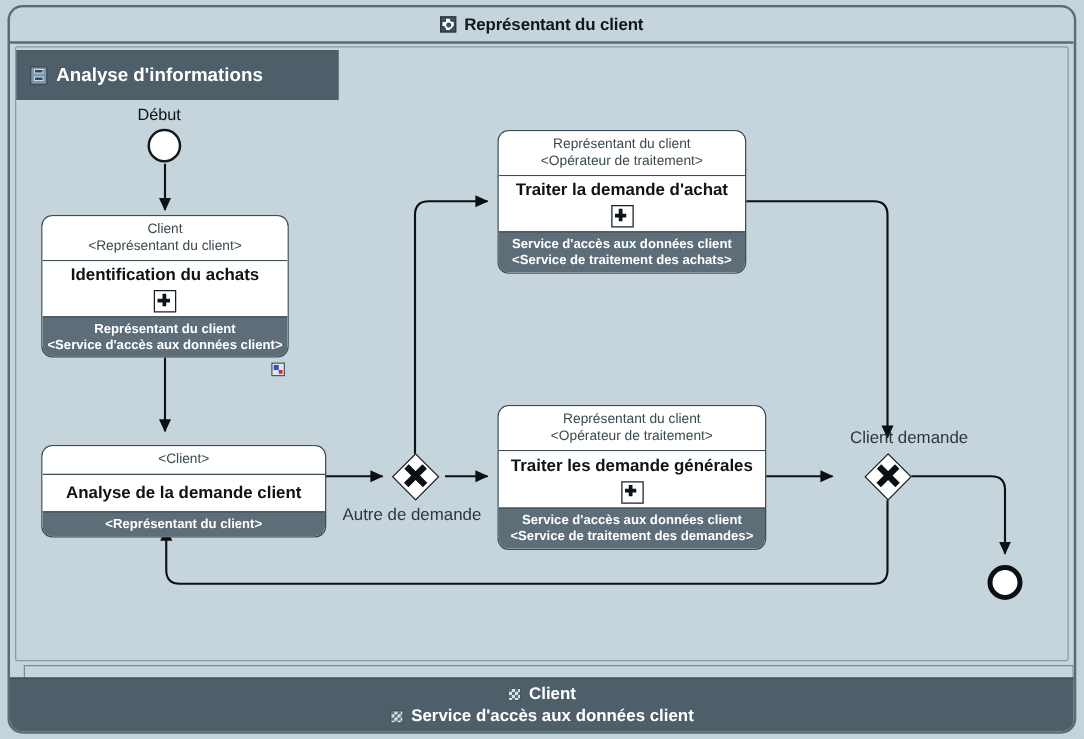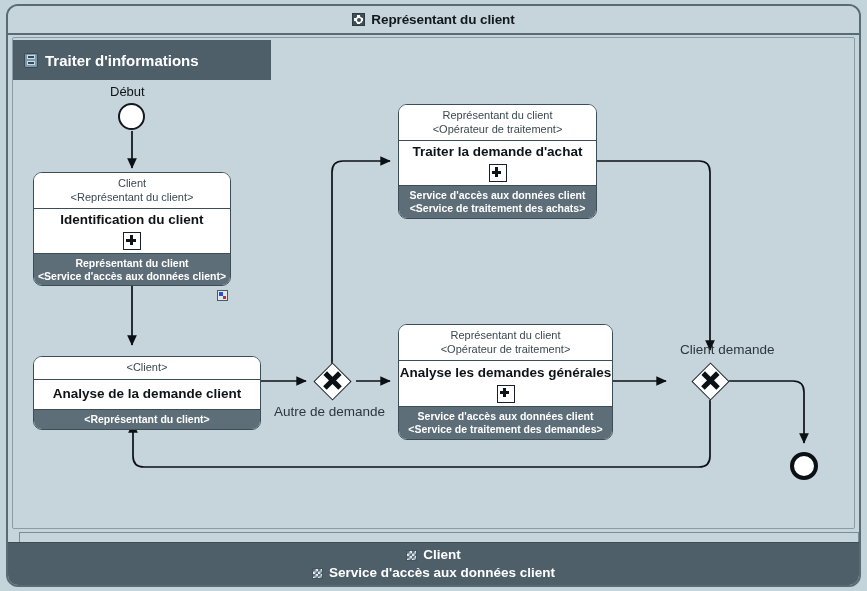--- a/index.html
+++ b/index.html
@@ -364,21 +364,21 @@
       <span class="icon-pool"></span>
       <span class="pool-title">Représentant du client</span>
     </div>
 
     <div class="lane-body"></div>
 
     <div class="lane-strip"></div>
 
     <div class="lane-tab">
       <span class="icon-lane"></span>
-      <span class="lane-tab-title">Traiter d'informations</span>
+      <span class="lane-tab-title">Analyse d'informations</span>
     </div>
 
     <div class="pool-footer">
       <div class="footer-line">
         <span class="icon-grid"></span>
         <span>Client</span>
       </div>
       <div class="footer-line">
         <span class="icon-grid"></span>
         <span>Service d'accès aux données client</span>
@@ -416,21 +416,21 @@
 
   <div class="event event-start" style="left:118px; top:103px;"></div>
   <div class="label label-bold" style="left:110px; top:84px;">Début</div>
 
   <div class="task" style="left:33px; top:172px; width:198px; height:114px;">
     <div class="task-head">
       <div>Client</div>
       <div>&lt;Représentant du client&gt;</div>
     </div>
     <div class="task-body">
-      <div class="task-name">Identification du client</div>
+      <div class="task-name">Identification du achats</div>
       <div class="marker-plus"></div>
     </div>
     <div class="task-foot">
       <div>Représentant du client</div>
       <div>&lt;Service d'accès aux données client&gt;</div>
     </div>
   </div>
   <div class="annot-icon" style="left:217px; top:290px;"></div>
 
   <div class="task" style="left:33px; top:356px; width:228px; height:74px;">
@@ -459,21 +459,21 @@
       <div>&lt;Service de traitement des achats&gt;</div>
     </div>
   </div>
 
   <div class="task" style="left:398px; top:324px; width:215px; height:116px;">
     <div class="task-head">
       <div>Représentant du client</div>
       <div>&lt;Opérateur de traitement&gt;</div>
     </div>
     <div class="task-body">
-      <div class="task-name">Analyse les demandes générales</div>
+      <div class="task-name">Traiter les demande générales</div>
       <div class="marker-plus"></div>
     </div>
     <div class="task-foot">
       <div>Service d'accès aux données client</div>
       <div>&lt;Service de traitement des demandes&gt;</div>
     </div>
   </div>
 
   <div class="gateway" style="left:313px; top:362px;">
     <div class="gw-shape"></div>

